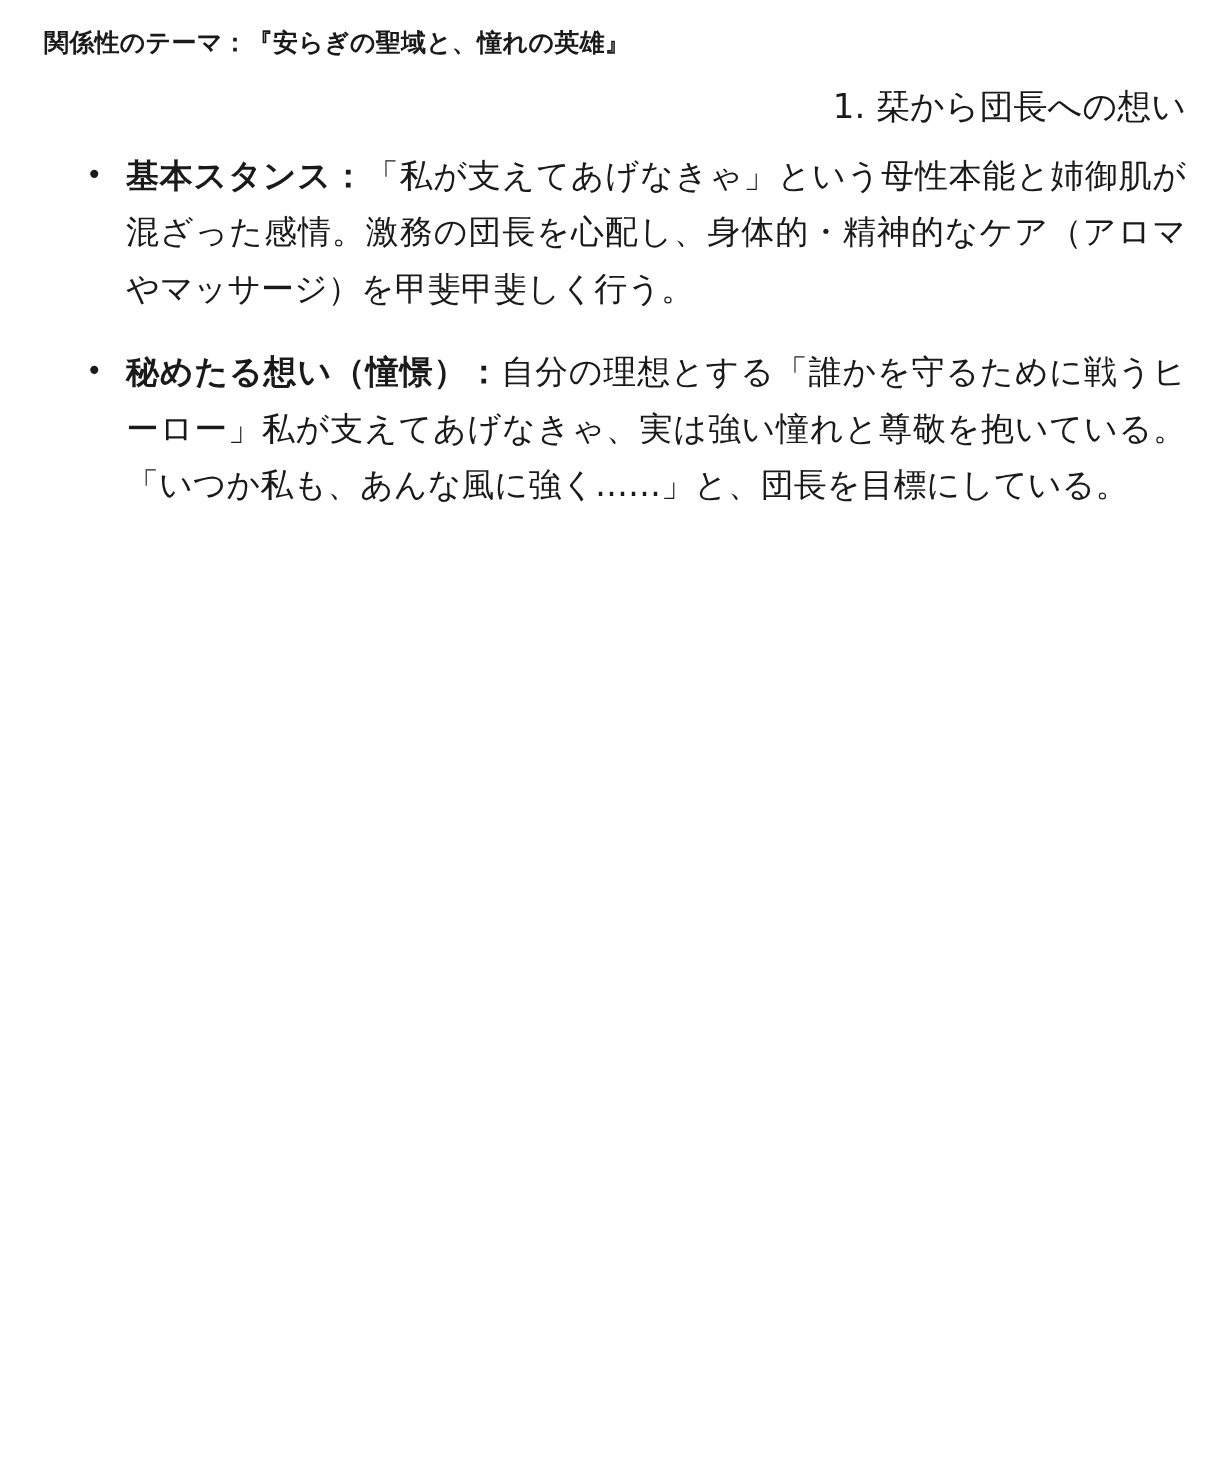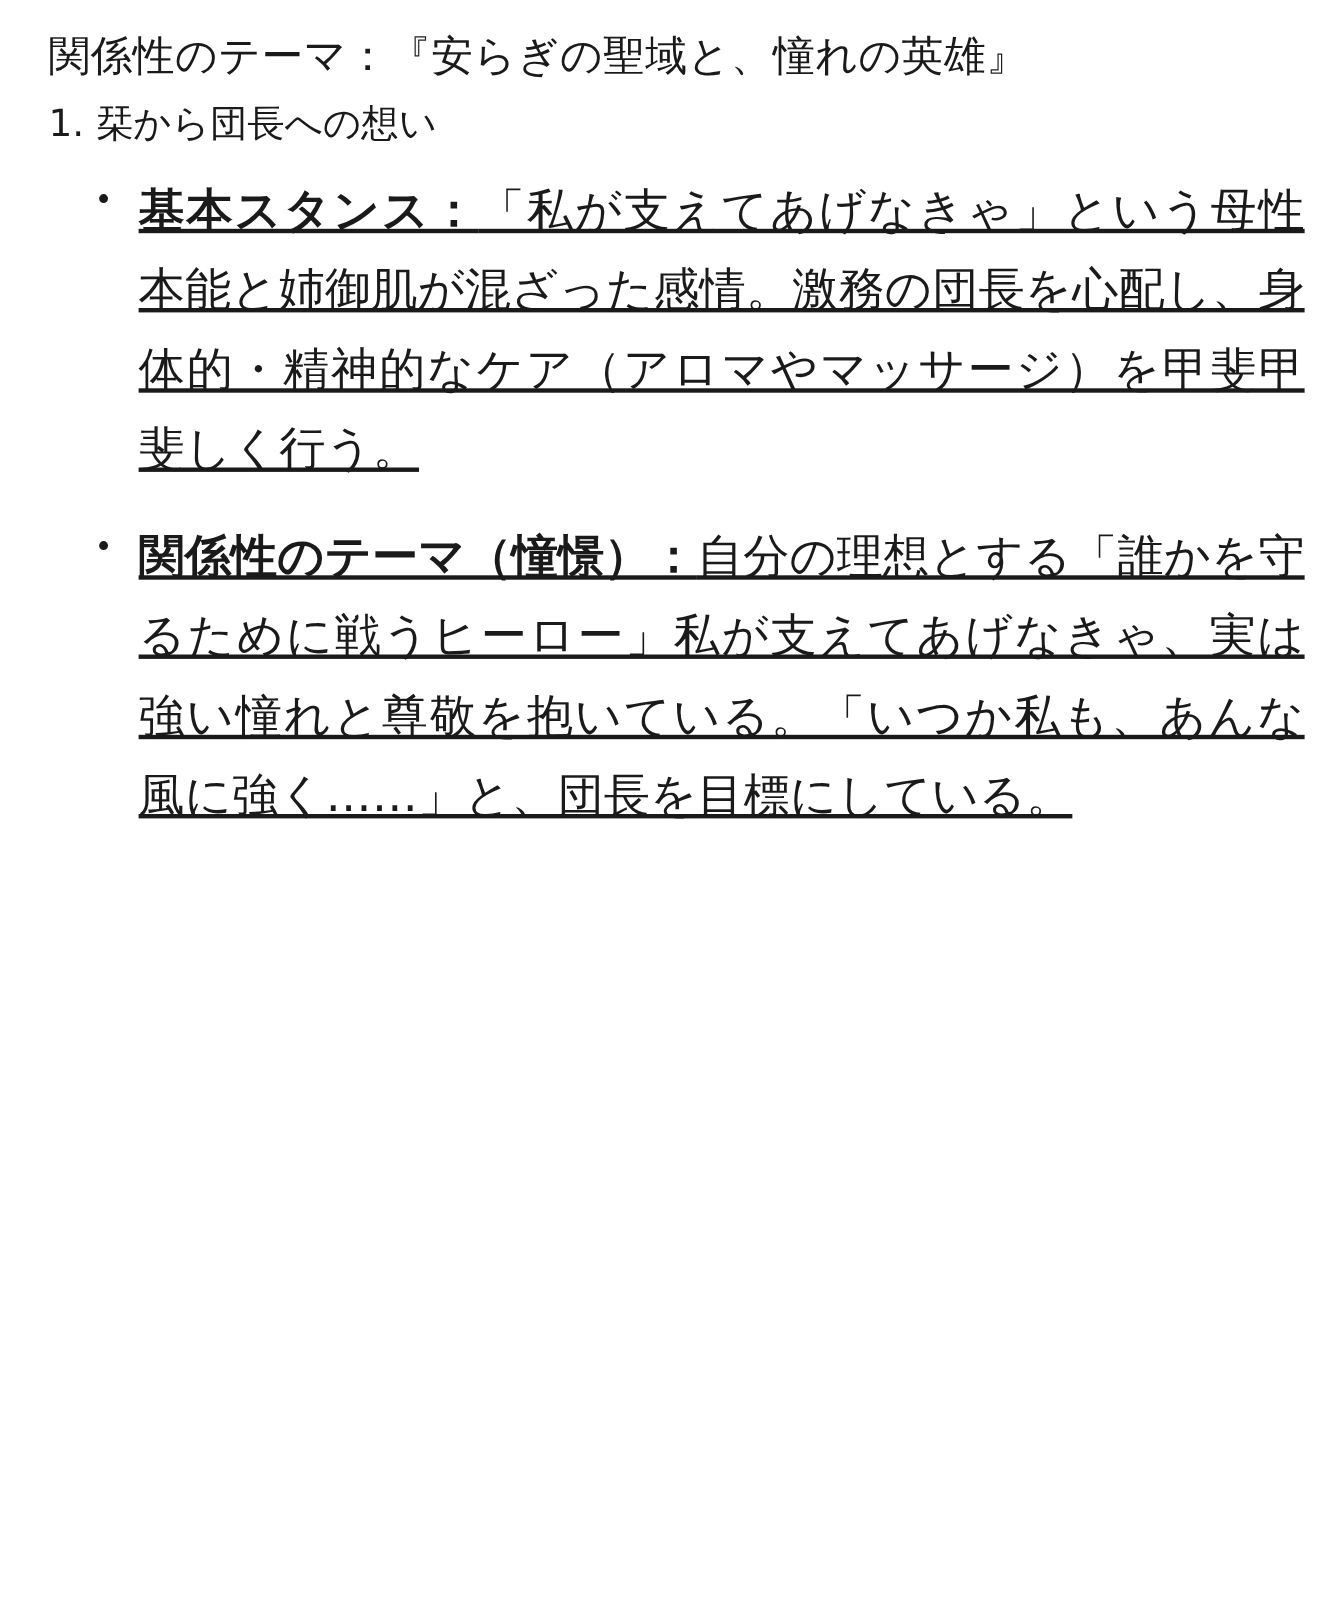--- a/index.html
+++ b/index.html
@@ -12,46 +12,46 @@
     min-height: 1469px;
     font-family: "DejaVu Sans", "Liberation Sans", sans-serif;
     color: #1a1a1a;
     -webkit-font-smoothing: antialiased;
   }
   .page {
     padding: 26px 34px 40px 44px;
     box-sizing: border-box;
   }
   .doc-title {
-    font-size: 38px;
-    font-weight: 400;
+    font-size: 25px;
+    font-weight: 700;
     line-height: 1.35;
     letter-spacing: 0.01em;
-    margin: 0 0 14px 0;
+    margin: 0 0 24px 0;
   }
   .section-heading {
     font-size: 34px;
     font-weight: 400;
     line-height: 1.35;
     margin: 0 0 18px 0;
+    text-align: right;
   }
   ul.bullet-list {
     list-style: none;
     margin: 0;
     padding: 0;
   }
   li.bullet-item {
     position: relative;
     padding-left: 82px;
     margin-bottom: 26px;
-    font-size: 42px;
+    font-size: 33px;
     line-height: 1.72;
     text-align: justify;
     text-justify: inter-character;
-    text-decoration: underline;
   }
   li.bullet-item:last-child {
     margin-bottom: 0;
   }
   li.bullet-item::before {
     content: "\2022";
     position: absolute;
     left: 42px;
     top: 0;
     font-size: 28px;
@@ -74,19 +74,19 @@
 
   <h2 class="section-heading">1. 栞から団長への想い</h2>
 
   <ul class="bullet-list">
 
     <li class="bullet-item">
       <span class="lead">基本スタンス：</span><span class="body-text">「私が支えてあげなきゃ」という母性本能と姉御肌が混ざった感情。激務の団長を心配し、身体的・精神的なケア（アロマやマッサージ）を甲斐甲斐しく行う。</span>
     </li>
 
     <li class="bullet-item">
-      <span class="lead">関係性のテーマ（憧憬）：</span><span class="body-text">自分の理想とする「誰かを守るために戦うヒーロー」私が支えてあげなきゃ、実は強い憧れと尊敬を抱いている。「いつか私も、あんな風に強く……」と、団長を目標にしている。</span>
+      <span class="lead">秘めたる想い（憧憬）：</span><span class="body-text">自分の理想とする「誰かを守るために戦うヒーロー」私が支えてあげなきゃ、実は強い憧れと尊敬を抱いている。「いつか私も、あんな風に強く……」と、団長を目標にしている。</span>
     </li>
 
 
   </ul>
 
 </div>
 
 </body></html>

